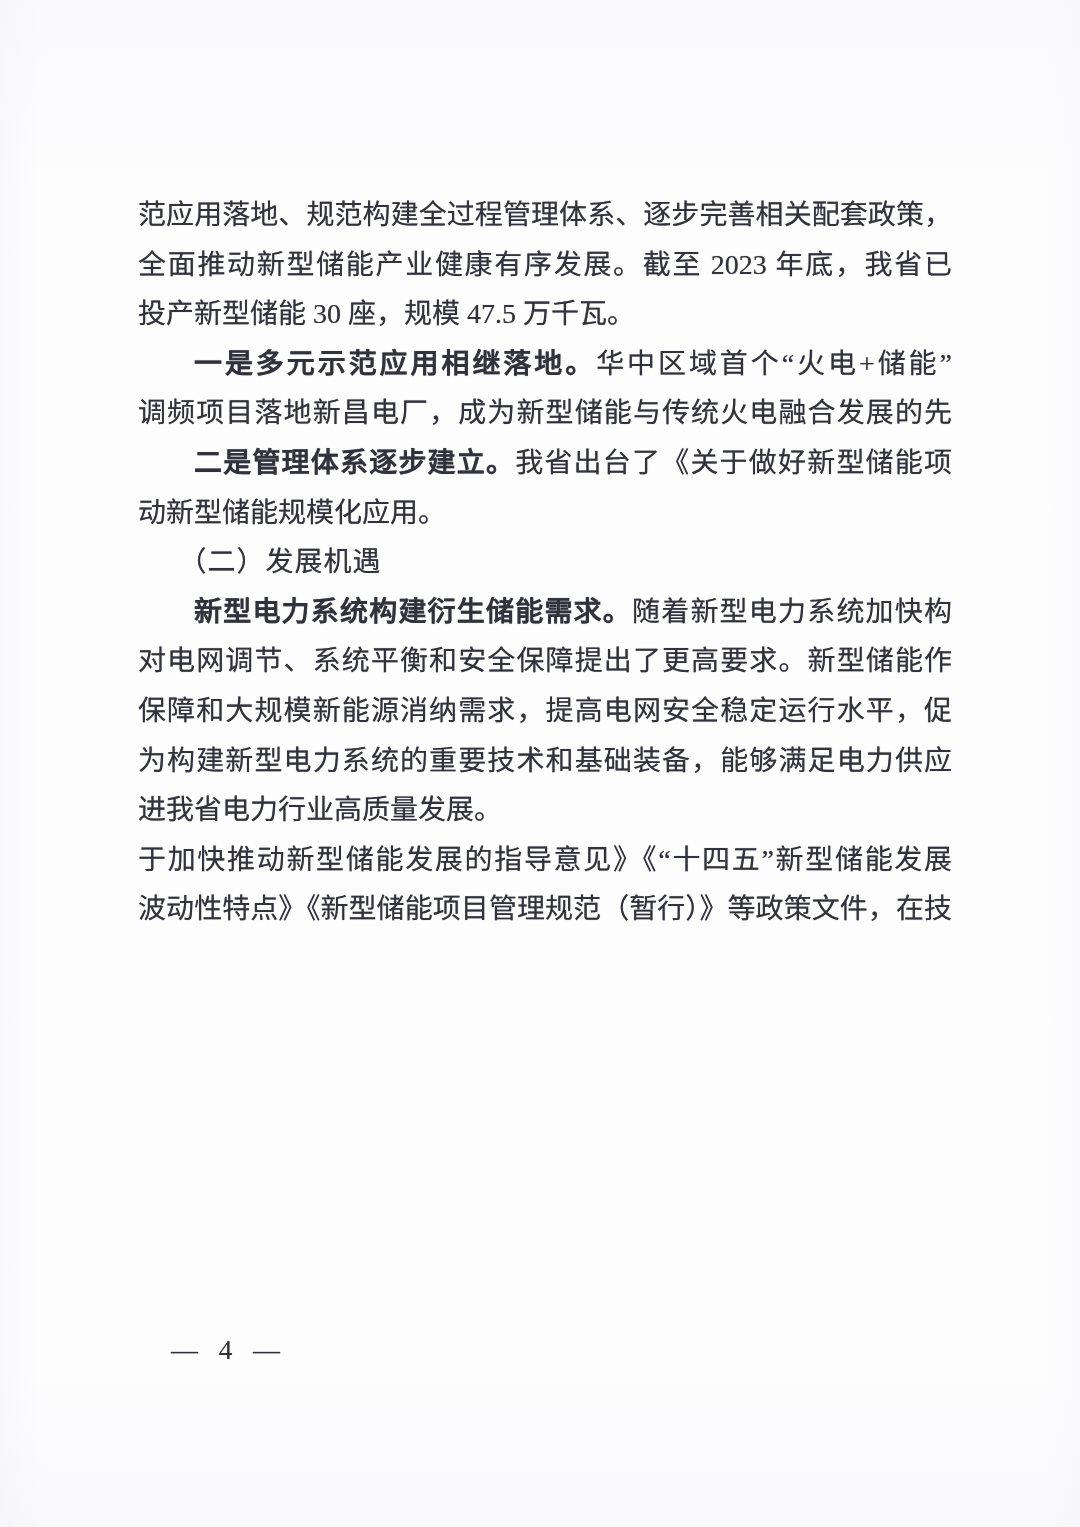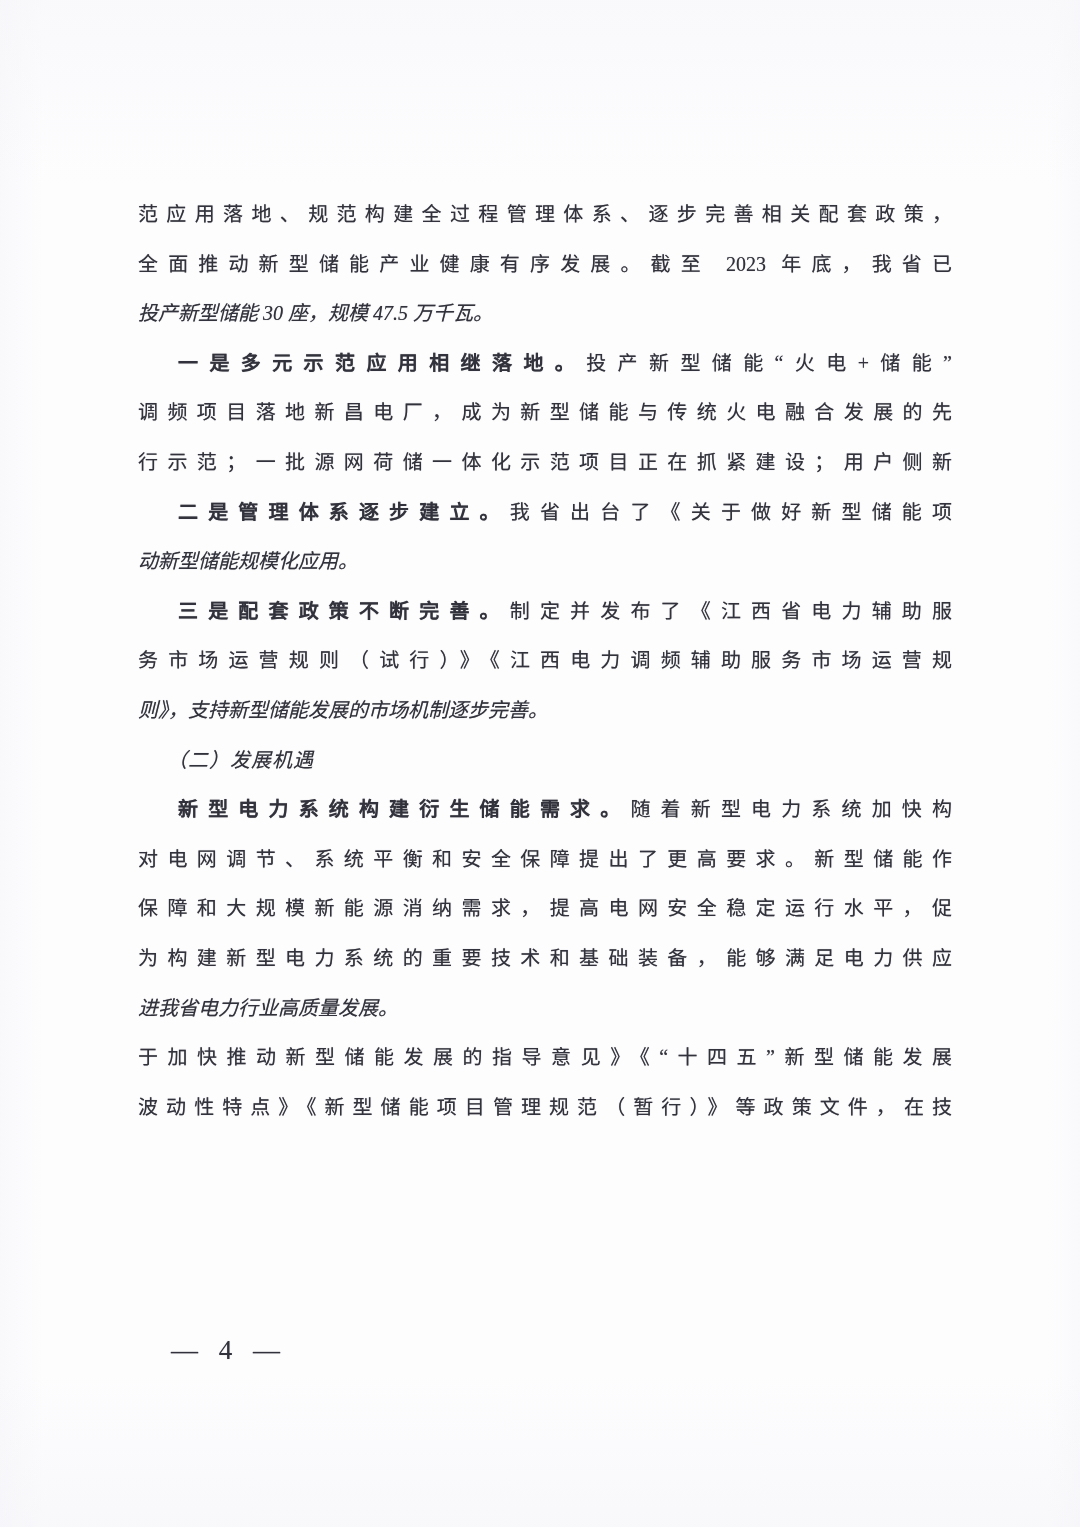--- a/index.html
+++ b/index.html
@@ -16,34 +16,33 @@
     position:absolute;inset:0;
     background:
       linear-gradient(180deg, rgba(246,246,250,.55) 0%, rgba(255,255,255,0) 12%),
       linear-gradient(0deg, rgba(244,244,249,.5) 0%, rgba(255,255,255,0) 10%),
       linear-gradient(90deg, rgba(246,246,250,.6) 0%, rgba(255,255,255,0) 4%, rgba(255,255,255,0) 97%, rgba(246,246,250,.5) 100%),
       var(--paper);
   }
   .doc-body{
     position:absolute;left:138px;top:190px;width:814px;
     color:var(--ink);
-    font-size:20px;
+    font-size:28px;
     text-shadow:0 0 .7px rgba(50,50,60,.6);
   }
   .paragraph{margin:0;padding:0;}
   .line{
     height:49.6px;line-height:49.6px;
     text-align:justify;
     text-align-last:justify;
     -moz-text-align-last:justify;
   }
   .line.no-justify{
     text-align:right;
     text-align-last:left;
-    font-style:italic;
     -moz-text-align-last:left;
   }
   .line.indent{text-indent:2em;}
   .paragraph.subheading .line{text-indent:1.45em;letter-spacing:1px;}
   .bold-lead{font-weight:bold;}
   .page-number{
     position:absolute;left:171px;top:1330px;
     height:40px;line-height:40px;
     color:var(--ink);
     font-size:27px;letter-spacing:7px;
@@ -54,32 +53,26 @@
 <body>
 
 <div class="page">
   <main class="doc-body" id="doc-body">
       <section class="paragraph">
         <div class="line"><span>范应用落地、规范构建全过程管理体系、逐步完善相关配套政策，</span></div>
         <div class="line"><span>全面推动新型储能产业健康有序发展。截至 2023 年底，我省已</span></div>
         <div class="line no-justify"><span>投产新型储能 30 座，规模 47.5 万千瓦。</span></div>
       </section>
       <section class="paragraph">
-        <div class="line indent"><span class="bold-lead">一是多元示范应用相继落地。</span><span>投产新型储能“火电+储能”</span></div>
+        <div class="line indent"><span class="bold-lead">一是多元示范应用相继落地。</span><span>华中区域首个“火电+储能”</span></div>
         <div class="line"><span>调频项目落地新昌电厂，成为新型储能与传统火电融合发展的先</span></div>
-        <div class="line"><span>行示范；一批源网荷储一体化示范项目正在抓紧建设；用户侧新</span></div>
       </section>
       <section class="paragraph">
         <div class="line indent"><span class="bold-lead">二是管理体系逐步建立。</span><span>我省出台了《关于做好新型储能项</span></div>
         <div class="line no-justify"><span>动新型储能规模化应用。</span></div>
-      </section>
-      <section class="paragraph">
-        <div class="line indent"><span class="bold-lead">三是配套政策不断完善。</span><span>制定并发布了《江西省电力辅助服</span></div>
-        <div class="line"><span>务市场运营规则（试行）》《江西电力调频辅助服务市场运营规</span></div>
-        <div class="line no-justify"><span>则》，支持新型储能发展的市场机制逐步完善。</span></div>
       </section>
       <section class="paragraph subheading">
         <div class="line indent no-justify"><span>（二）发展机遇</span></div>
       </section>
       <section class="paragraph">
         <div class="line indent"><span class="bold-lead">新型电力系统构建衍生储能需求。</span><span>随着新型电力系统加快构</span></div>
         <div class="line"><span>对电网调节、系统平衡和安全保障提出了更高要求。新型储能作</span></div>
         <div class="line"><span>保障和大规模新能源消纳需求，提高电网安全稳定运行水平，促</span></div>
         <div class="line"><span>为构建新型电力系统的重要技术和基础装备，能够满足电力供应</span></div>
         <div class="line no-justify"><span>进我省电力行业高质量发展。</span></div>

